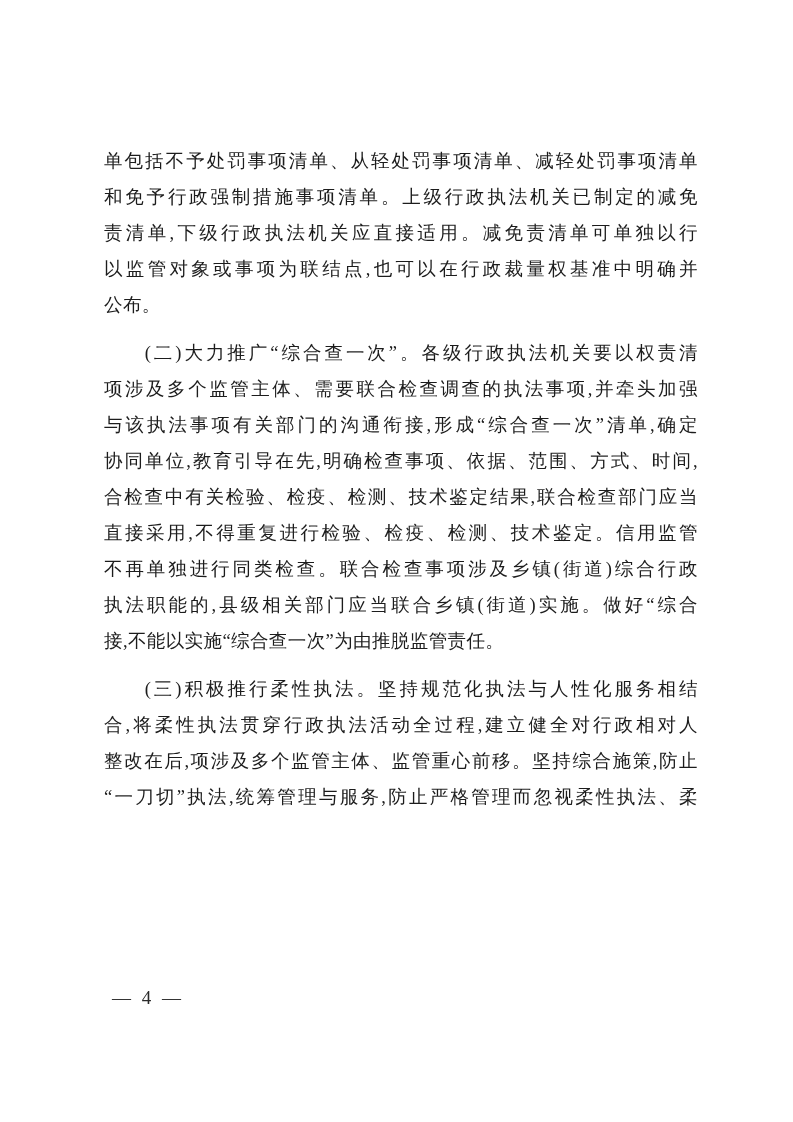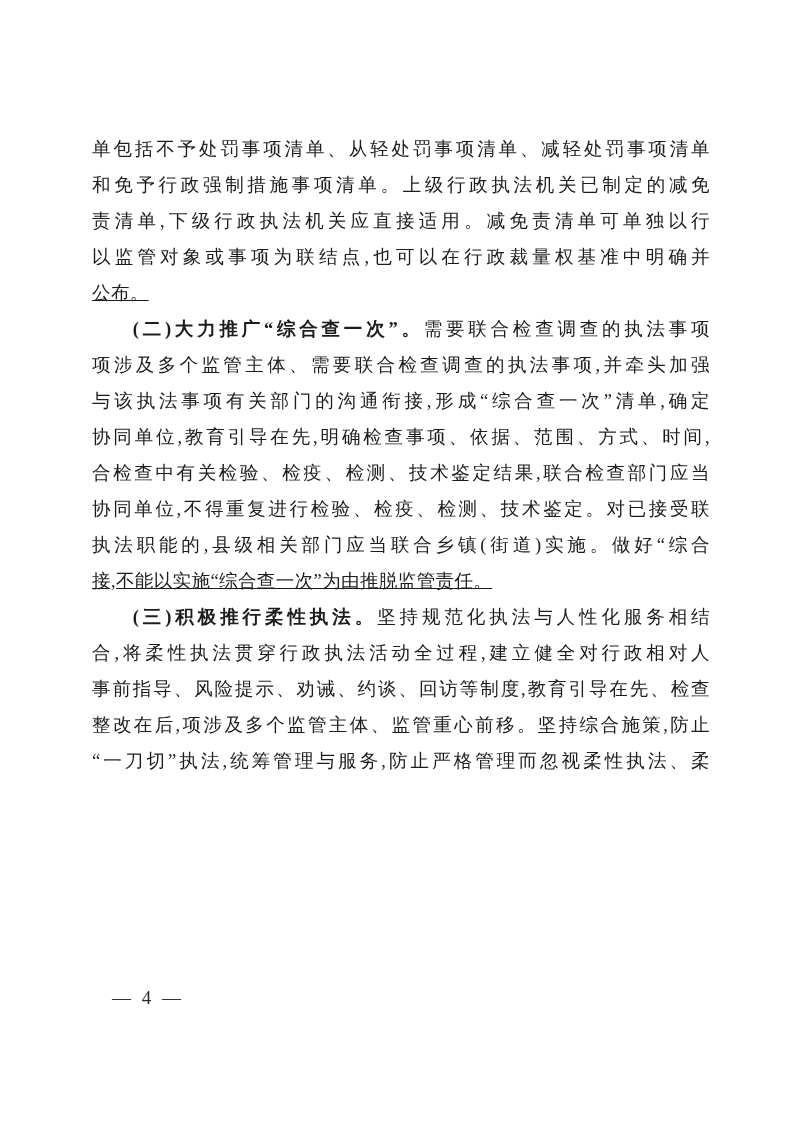--- a/index.html
+++ b/index.html
@@ -15,41 +15,40 @@
     overflow: hidden;
     font-family: "Liberation Serif", "DejaVu Serif", serif;
     color: #1c1c1c;
   }
   .textblock {
     position: absolute;
     left: 92px;
     top: 131px;
     width: 618px;
   }
-  .para { margin: 0; padding: 0; }
+  .para { margin: 12px; padding: 0; }
   .line {
     font-size: 18.5px;
     line-height: 36px;
     height: 36px;
     overflow: hidden;
     text-align: justify;
     text-align-last: justify;
     -moz-text-align-last: justify;
     letter-spacing: 0.4px;
   }
   .line.lastline {
     text-align-last: left;
-    text-decoration: underline;
     -moz-text-align-last: left;
   }
   .line.indent {
     text-indent: 2.2em;
   }
   .bold-lead {
-    font-weight: bold;
+    font-weight: normal;
   }
   .footer {
     position: absolute;
     left: 112px;
     top: 986px;
     font-size: 19px;
     line-height: 24px;
     letter-spacing: 3px;
     color: #2a2a2a;
   }
@@ -60,31 +59,31 @@
 <div class="page">
   <div class="textblock">
       <div class="para">
         <div class="line">单包括不予处罚事项清单、从轻处罚事项清单、减轻处罚事项清单</div>
         <div class="line">和免予行政强制措施事项清单。上级行政执法机关已制定的减免</div>
         <div class="line">责清单,下级行政执法机关应直接适用。减免责清单可单独以行</div>
         <div class="line">以监管对象或事项为联结点,也可以在行政裁量权基准中明确并</div>
         <div class="line lastline">公布。</div>
       </div>
       <div class="para">
-        <div class="line indent"><span class="bold-lead">(二)大力推广“综合查一次”。</span><span>需要联合检查调查的执法事项</span></div>
+        <div class="line indent"><span class="bold-lead">(二)大力推广“综合查一次”。</span><span>各级行政执法机关要以权责清</span></div>
         <div class="line">项涉及多个监管主体、需要联合检查调查的执法事项,并牵头加强</div>
         <div class="line">与该执法事项有关部门的沟通衔接,形成“综合查一次”清单,确定</div>
         <div class="line">协同单位,教育引导在先,明确检查事项、依据、范围、方式、时间,</div>
         <div class="line">合检查中有关检验、检疫、检测、技术鉴定结果,联合检查部门应当</div>
-        <div class="line">协同单位,不得重复进行检验、检疫、检测、技术鉴定。对已接受联</div>
+        <div class="line">直接采用,不得重复进行检验、检疫、检测、技术鉴定。信用监管</div>
+        <div class="line">不再单独进行同类检查。联合检查事项涉及乡镇(街道)综合行政</div>
         <div class="line">执法职能的,县级相关部门应当联合乡镇(街道)实施。做好“综合</div>
         <div class="line lastline">接,不能以实施“综合查一次”为由推脱监管责任。</div>
       </div>
       <div class="para">
         <div class="line indent"><span class="bold-lead">(三)积极推行柔性执法。</span><span>坚持规范化执法与人性化服务相结</span></div>
         <div class="line">合,将柔性执法贯穿行政执法活动全过程,建立健全对行政相对人</div>
-        <div class="line">事前指导、风险提示、劝诫、约谈、回访等制度,教育引导在先、检查</div>
         <div class="line">整改在后,项涉及多个监管主体、监管重心前移。坚持综合施策,防止</div>
         <div class="line">“一刀切”执法,统筹管理与服务,防止严格管理而忽视柔性执法、柔</div>
       </div>
     </div>
   <div class="footer">— 4 —</div>
 </div>
 
 </body></html>

